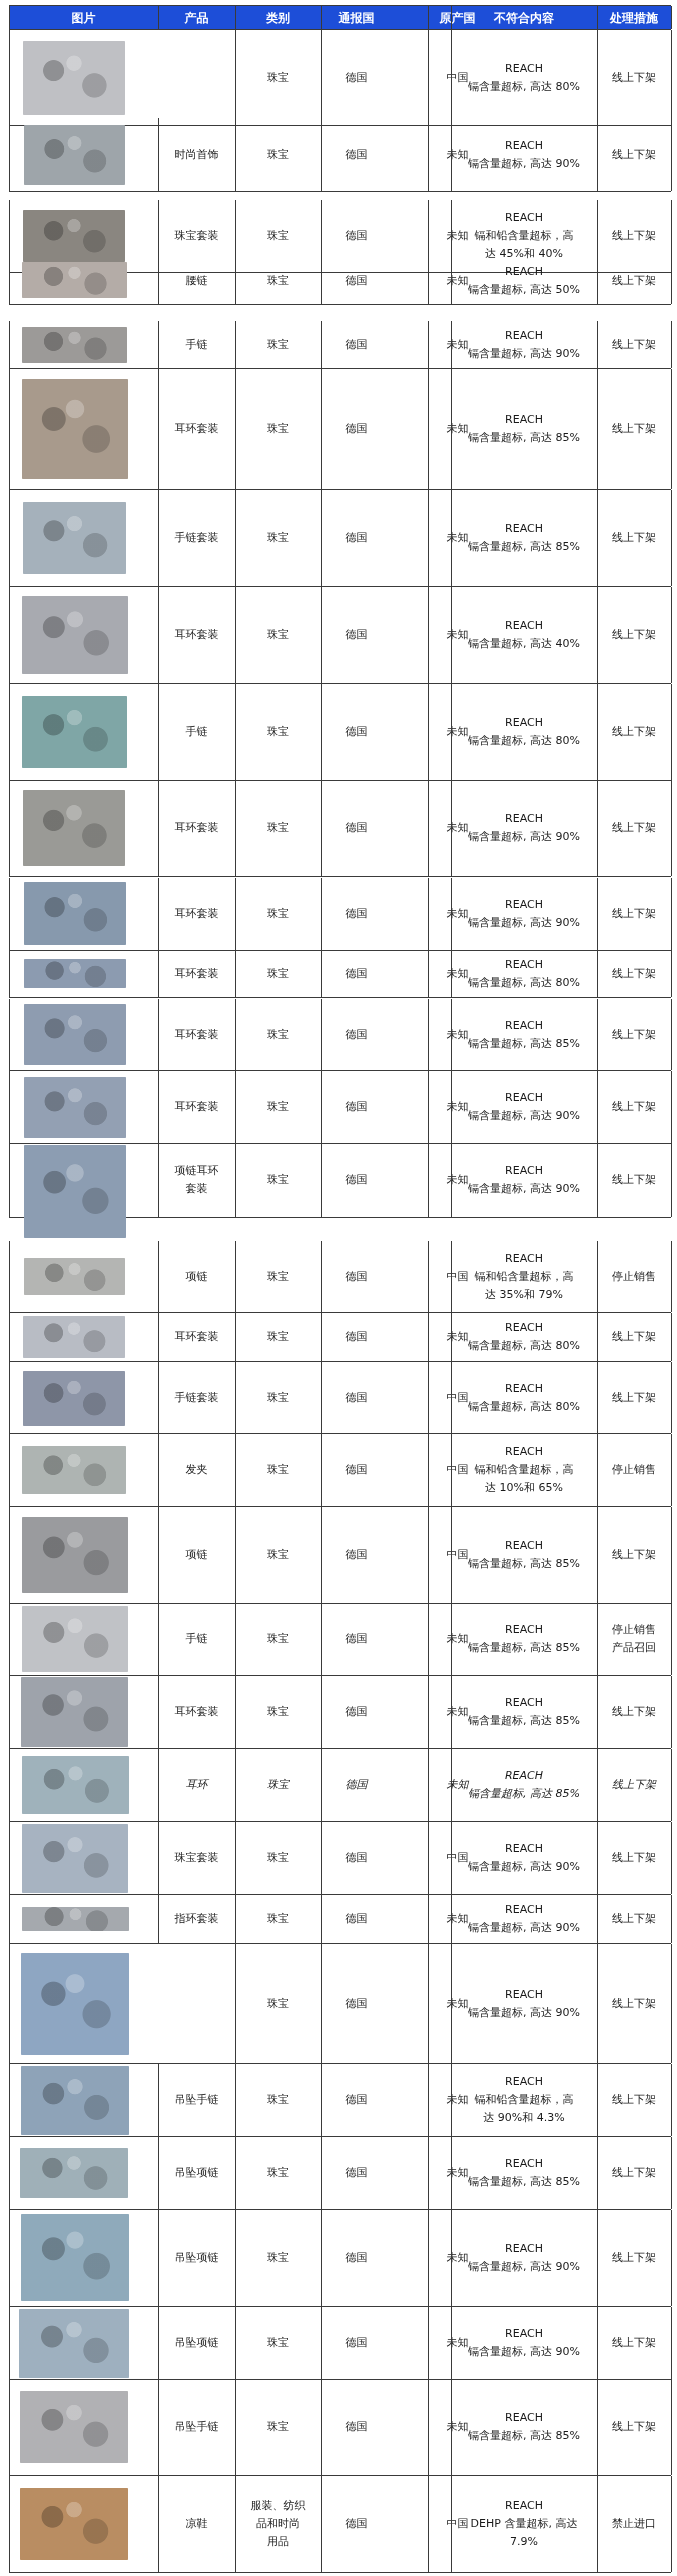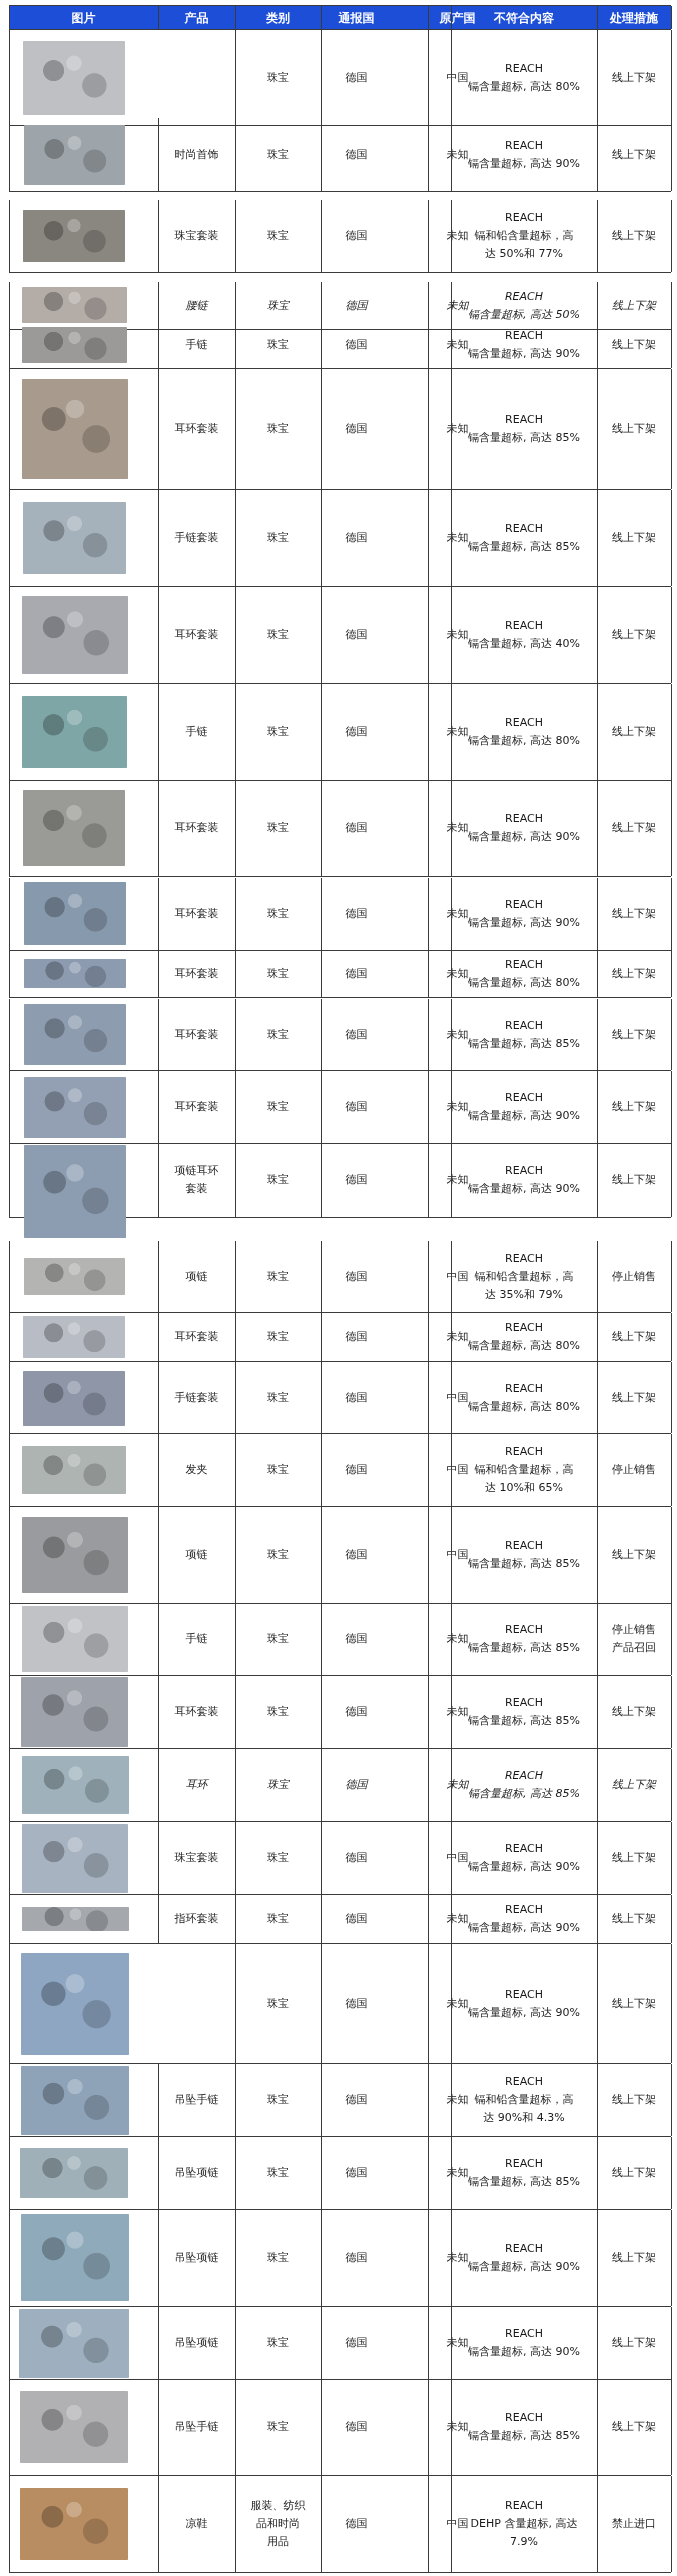--- a/index.html
+++ b/index.html
@@ -106,30 +106,30 @@
           <div class="cnt">
             <span>珠宝</span>
           </div>
         </div>
         <div class="cell c3">德国</div>
         <div class="cell c4">未知</div>
         <div class="cell c5">
           <div class="cnt">
             <span>REACH</span>
             <span>镉和铅含量超标，高</span>
-            <span>达 50%和 77%</span>
-          </div>
-        </div>
-        <div class="cell c6 last">
-          <div class="cnt">
-            <span>线上下架</span>
-          </div>
-        </div>
-      </div>
-      <div class="row" style="top: 277px; height: 48px; font-style: italic;">
+            <span>达 45%和 40%</span>
+          </div>
+        </div>
+        <div class="cell c6 last">
+          <div class="cnt">
+            <span>线上下架</span>
+          </div>
+        </div>
+      </div>
+      <div class="row" style="top: 252px; height: 48px;">
         <div class="cell c0" style="display: block;">
           <div class="thumb" title="silver waist chain" style="left: 12.7px; top: 5.1px; width: 105px; height: 36px; background: rgb(180, 172, 167);"></div>
         </div>
         <div class="cell c1">
           <div class="cnt">
             <span>腰链</span>
           </div>
         </div>
         <div class="cell c2">
           <div class="cnt">

